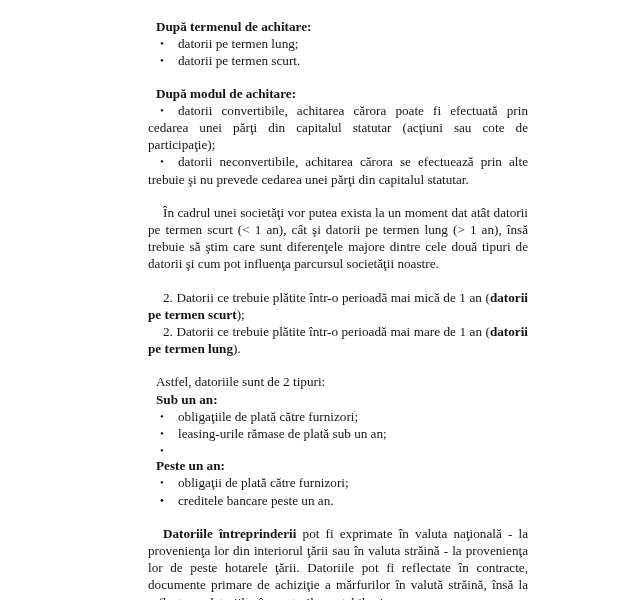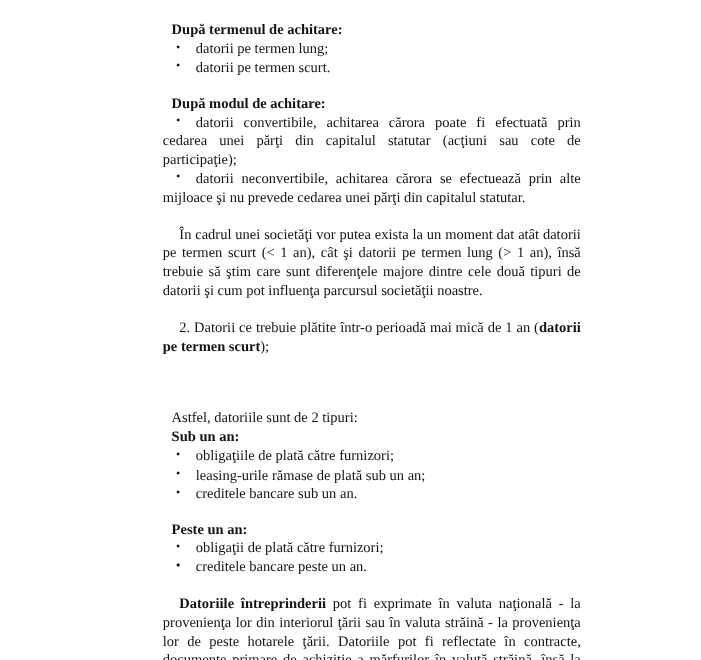--- a/index.html
+++ b/index.html
@@ -44,21 +44,20 @@
   }
 
   .doc-para {
     text-align: justify;
     text-justify: inter-word;
     text-indent: 15px;
   }
 
   .doc-line {
     padding-left: 8px;
-    margin-top: 32px;
   }
 
   .bullet-list {
     list-style: none;
     margin: 0;
     padding: 0;
   }
   .bullet-item {
     position: relative;
     padding-left: 30px;
@@ -113,53 +112,53 @@
 
     <div class="block">
       <div class="doc-heading">După modul de achitare:</div>
       <ul class="bullet-list">
         <li class="bullet-item flush">
           <span class="bullet-glyph">•</span>
           <span>datorii convertibile, achitarea cărora poate fi efectuată prin cedarea unei părţi din capitalul statutar (acţiuni sau cote de participaţie);</span>
         </li>
         <li class="bullet-item flush">
           <span class="bullet-glyph">•</span>
-          <span>datorii neconvertibile, achitarea cărora se efectuează prin alte mijloace şi nu prevede cedarea unei părţi din capitalul statutar.</span>
+          <span>datorii neconvertibile, achitarea cărora se efectuează prin alte trebuie şi nu prevede cedarea unei părţi din capitalul statutar.</span>
         </li>
       </ul>
     </div>
 
     <div class="gap-lg"></div>
 
     <p class="doc-para">În cadrul unei societăţi vor putea exista la un moment dat atât datorii pe termen scurt (&lt; 1 an), cât şi datorii pe termen lung (&gt; 1 an), însă trebuie să ştim care sunt diferenţele majore dintre cele două tipuri de datorii şi cum pot influenţa parcursul societăţii noastre.</p>
 
     <div class="gap-lg"></div>
 
 
     <p class="doc-para"><span>2. Datorii ce trebuie plătite într-o perioadă mai mică de 1 an (</span><b>datorii pe termen scurt</b><span>);</span></p>
 
+    <p class="doc-para"><span>2. Datorii ce trebuie plătite într-o perioadă mai mare de 1 an (</span><b>datorii pe termen lung</b><span>).</span></p>
 
     <div class="gap-lg"></div>
 
     <div class="doc-line">Astfel, datoriile sunt de 2 tipuri:</div>
 
     <div class="block">
       <div class="doc-heading">Sub un an:</div>
       <ul class="bullet-list">
         <li class="bullet-item">
           <span class="bullet-glyph">•</span>
           <span>obligaţiile de plată către furnizori;</span>
         </li>
         <li class="bullet-item">
           <span class="bullet-glyph">•</span>
           <span>leasing-urile rămase de plată sub un an;</span>
         </li>
         <li class="bullet-item">
           <span class="bullet-glyph">•</span>
-          <span>creditele bancare sub un an.</span>
         </li>
       </ul>
     </div>
 
     <div class="gap-md"></div>
 
     <div class="block">
       <div class="doc-heading">Peste un an:</div>
       <ul class="bullet-list">
         <li class="bullet-item">

